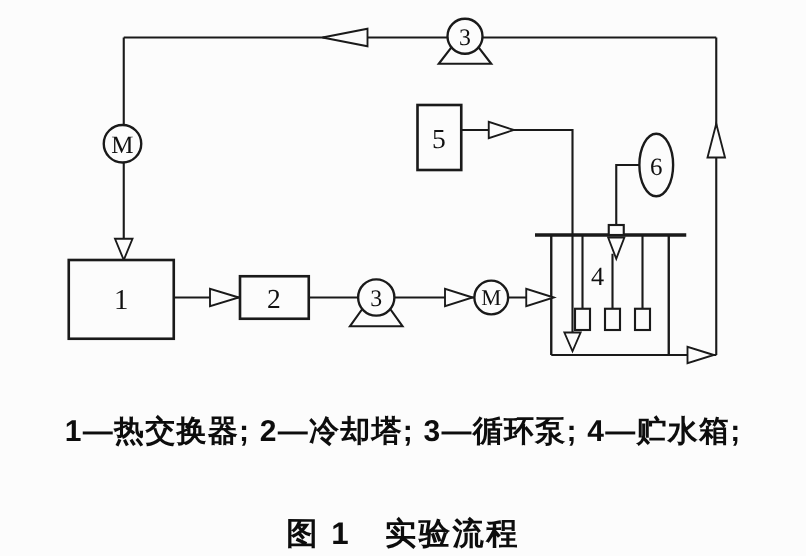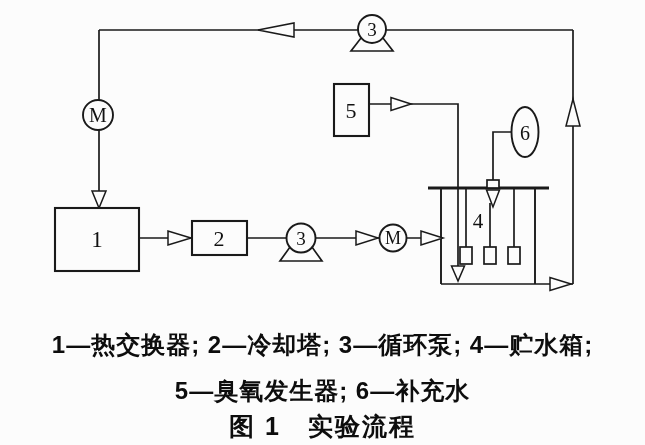--- a/index.html
+++ b/index.html
@@ -118,16 +118,15 @@
     </g>
 
     <g>
       <ellipse class="nodecircle" cx="525" cy="132" rx="13.5" ry="25"></ellipse>
       <text class="nodelabel" x="525" y="140" font-size="20" text-anchor="middle">6</text>
     </g>
 
   </svg>
 
   <div class="legend-line" id="legend1">1—热交换器; 2—冷却塔; 3—循环泵; 4—贮水箱;</div>
-  <div class="legend-line" id="legend2">5—臭氧发生器; 6—补充水</div>
   <div class="legend-line" id="caption">图 1　实验流程</div>
 
 </div>
 
 </body></html>

